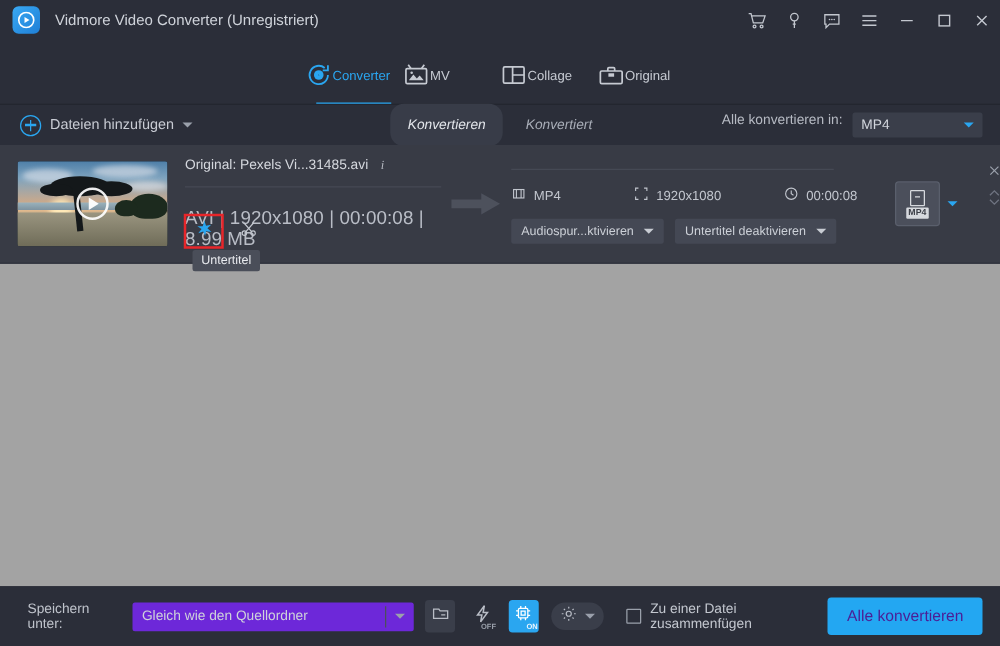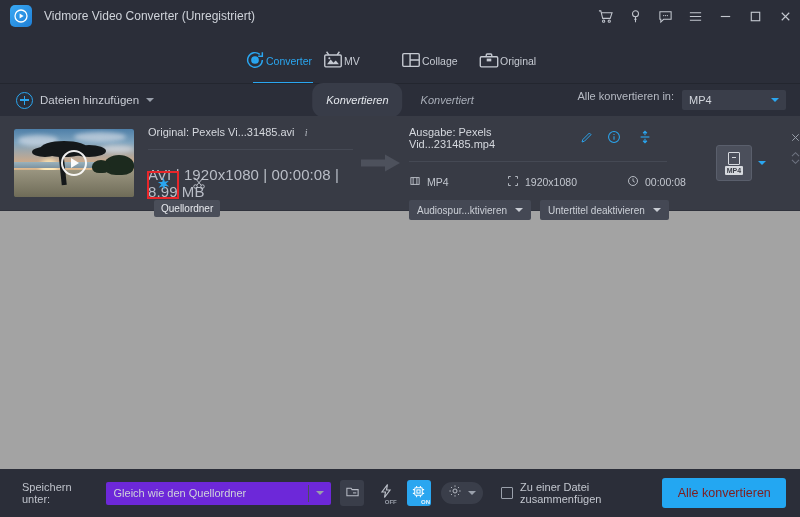--- a/index.html
+++ b/index.html
@@ -265,21 +265,21 @@
     font-size: 11px; color: #c3c7cf;
   }
   .cb {
     width: 12px; height: 12px; border: 1.4px solid #9aa0ab; border-radius: 1px; background: transparent;
     flex: none;
   }
   .convert-btn {
     margin-left: auto; margin-right: 14px;
     width: 132px; height: 30px; background: #23a7f2; border-radius: 3px;
     display: flex; align-items: center; justify-content: center;
-    color: #7f1d1d; font-size: 12.5px;
+    color: #4c1d95; font-size: 12.5px;
   }
 </style>
 </head>
 <body>
 
 <div class="app">
 
   <div class="titlebar">
     <div class="app-logo">
       <svg width="14" height="14" viewBox="0 0 14 14">
@@ -443,52 +443,30 @@
           <div class="tool-btn">
             <span>
               <svg width="14" height="14" viewBox="0 0 16 16" fill="none" stroke="#c3c7cf" stroke-width="1.1">
                 <circle cx="4" cy="12" r="2"></circle>
                   <circle cx="12" cy="12" r="2"></circle>
                 <path d="M5.4 10.6 12.5 2.5M10.6 10.6 3.5 2.5"></path>
               </svg>
             </span>
           </div>
         </div>
-        <div class="tooltip">Quellordner</div>
+        <div class="tooltip">Untertitel</div>
       </div>
 
       <div class="arrow-mid">
         <svg width="40" height="18" viewBox="0 0 40 18">
           <path d="M0 5.5 H24 V0.5 L39 9 L24 17.5 V12.5 H0 Z" fill="#4d515c"></path>
         </svg>
       </div>
 
       <div class="out-panel">
-        <div class="out-title">
-          <span>Ausgabe: Pexels Vid...231485.mp4</span>
-          <span>
-            <svg width="13" height="13" viewBox="0 0 16 16" fill="none" stroke="#2aa6f0" stroke-width="1.2">
-              <path d="M11.5 2.5 13.5 4.5 5.5 12.5 2.5 13.5 3.5 10.5Z"></path>
-            </svg>
-          </span>
-          <span class="spacer"></span>
-          <span>
-            <svg width="14" height="14" viewBox="0 0 16 16" fill="none" stroke="#2aa6f0" stroke-width="1.2">
-              <circle cx="8" cy="8" r="6.2"></circle>
-                <path d="M8 7v4.2M8 4.7v.9"></path>
-            </svg>
-          </span>
-          <span style="margin-left:10px;margin-right:34px;">
-            <svg width="14" height="14" viewBox="0 0 16 16" fill="none" stroke="#2aa6f0" stroke-width="1.3">
-              <path d="M8 1.5 V6M5.8 3.7 8 1.5 10.2 3.7"></path>
-              <path d="M8 14.5 V10M5.8 12.3 8 14.5 10.2 12.3"></path>
-              <path d="M3 8h10"></path>
-            </svg>
-          </span>
-        </div>
         <div class="hr" style="width:258px;"></div>
 
         <div class="out-meta">
           <span class="meta-item m1">
             <span>
               <svg width="12" height="12" viewBox="0 0 16 16" fill="none" stroke="#c2c6ce" stroke-width="1.2">
                 <rect x="2.5" y="3.5" width="11" height="9"></rect>
                   <path d="M5.5 3.5v9M10.5 3.5v9"></path>
               </svg>
             </span>

